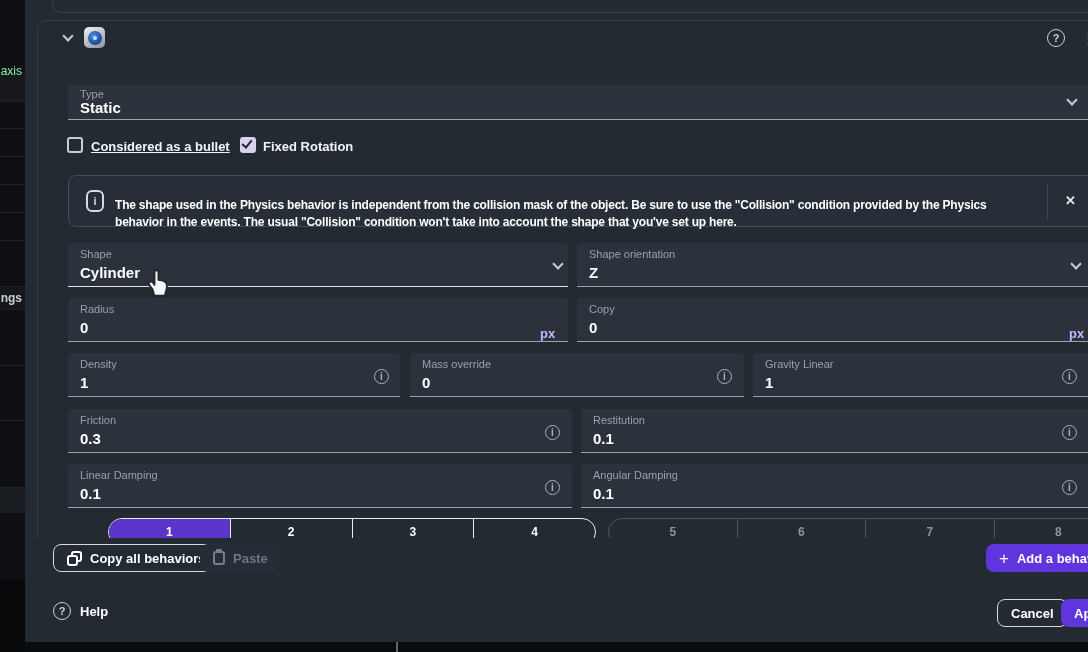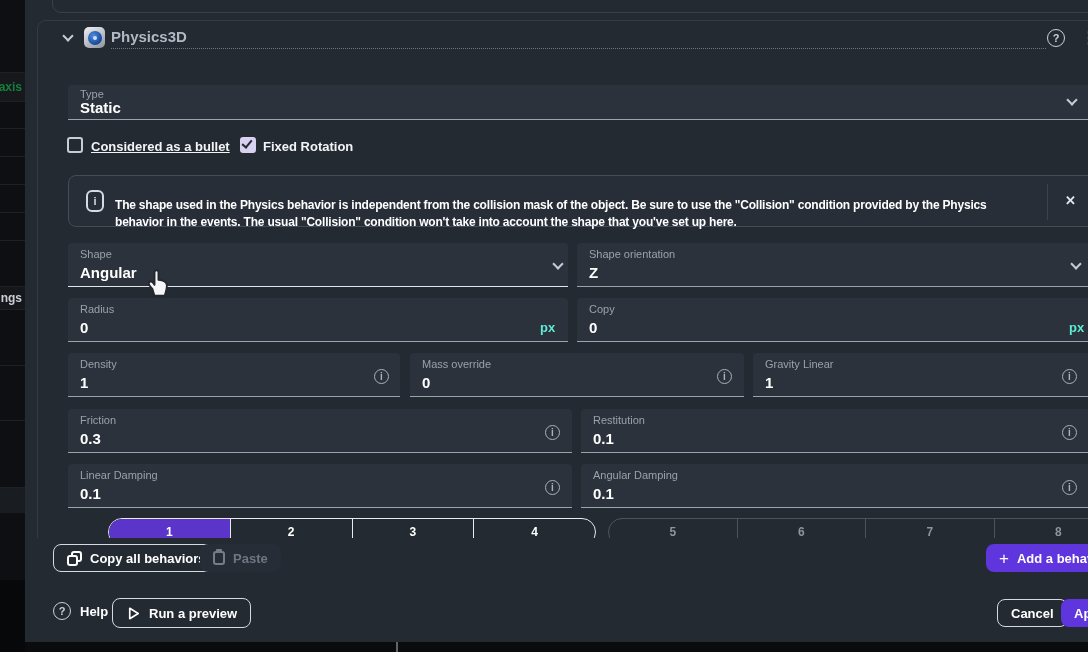--- a/index.html
+++ b/index.html
@@ -14,21 +14,21 @@
 
   
   .dialog { position:absolute; left:25px; top:0; width:1080px; height:642px; background:#232a32; border-bottom-left-radius:10px; }
   .content { position:absolute; left:0; top:0; width:100%; height:538px; overflow:hidden; }
   .card-outline { position:absolute; border:1px solid #39404a; border-radius:9px; background:transparent; }
 
   
   .field { position:absolute; background:#2b323b; border-radius:4px 4px 0 0; border-bottom:1px solid #9aa2ac; }
   .flabel { position:absolute; top:5px; left:12px; font-size:11px; color:#9aa1ab; }
   .fvalue { position:absolute; bottom:5px; left:12px; font-size:15px; font-weight:700; color:#ffffff; }
-  .funit  { position:absolute; top:22px; font-size:13px; font-weight:700; color:#5eead4; }
+  .funit  { position:absolute; top:28px; font-size:13px; font-weight:700; color:#c4b5fd; }
   .chev { position:absolute; width:8px; height:8px; border-right:2px solid #c6ccd4; border-bottom:2px solid #c6ccd4; transform:rotate(45deg); }
   .icirc { position:absolute; width:15px; height:15px; border:1.5px solid #aab1bb; border-radius:50%; color:#aab1bb;
            font-size:10px; font-weight:700; display:flex; align-items:center; justify-content:center; }
 
   
   .title { position:absolute; font-size:15px; font-weight:600; color:#b3b9c2; border-bottom:1px dotted #6e7580; padding-bottom:3px; }
   .qcircle { position:absolute; width:18px; height:18px; border:1.5px solid #ccd1d8; border-radius:50%; color:#ccd1d8;
              font-size:11px; font-weight:700; display:flex; align-items:center; justify-content:center; }
   .kebab { position:absolute; color:#ccd1d8; font-size:16px; font-weight:700; }
 
@@ -76,21 +76,21 @@
 
   .vline { position:absolute; background:#60656c; }
 </style>
 </head>
 <body>
 
 <div class="stage">
 
   <div class="left-strip">
     <div class="lrow" style="top:72px; height:29px; background:#16181c;"></div>
-    <div class="lfrag" style="top:80px; color:#15803d;font-weight:bold;">axis</div>
+    <div class="lfrag" style="top:64px; color:#86efac;">axis</div>
     <div class="lrow" style="top:101px; height:27px;"></div>
     <div class="lrow" style="top:128px; height:28px;"></div>
     <div class="lrow" style="top:156px; height:28px;"></div>
     <div class="lrow" style="top:184px; height:28px;"></div>
     <div class="lrow" style="top:212px; height:28px;"></div>
     <div class="lrow" style="top:240px; height:28px;"></div>
     <div class="lrow" style="top:286px; height:23px; background:#15171b;"></div>
     <div class="lfrag" style="top:291px; color:#c9ced5; font-weight:700;">ings</div>
     <div class="lrow" style="top:309px; height:28px;"></div>
     <div class="lrow" style="top:365px; height:28px;"></div>
@@ -108,21 +108,20 @@
       <div class="card-outline" style="left:27px; top:-30px; width:1100px; height:43px;"></div>
 
       <div class="card-outline" style="left:12px; top:20px; width:1100px; height:600px; border-color:#343b45;"></div>
 
       <div class="chev" style="left:39px; top:32px;"></div>
       <div class="abs" style="left:59px; top:27px; width:21px; height:21px; border-radius:5px; background:linear-gradient(150deg,#f0f1f4,#8d929c); display:flex; align-items:center; justify-content:center;">
         <div style="width:14px; height:14px; border-radius:50%; background:radial-gradient(circle at 38% 35%, #4f8de0, #1c4ba0 65%, #0e2f6e); display:flex; align-items:center; justify-content:center;">
           <div style="width:4px; height:4px; border-radius:50%; background:#cfe0f7;"></div>
         </div>
       </div>
-      <div class="title" style="left:86px; top:28px; width:935px;">Physics3D</div>
       <div class="qcircle" style="left:1022px; top:29px;">?</div>
       <div class="kebab" style="left:1056px; top:28px;">⋮</div>
 
       <div class="field" style="left:43px; top:85px; width:1030px; height:35px;">
         <div class="flabel" style="top:3px;">Type</div>
         <div class="fvalue" style="bottom:3px;">Static</div>
         <div class="chev" style="left:1000px; top:11px;"></div>
       </div>
 
       <div class="cb unchecked" style="left:42px; top:137px;"></div>
@@ -134,21 +133,21 @@
 
       <div class="alert" style="left:43px; top:175px; width:1030px; height:52px;">
         <div class="sqinfo" style="left:17px; top:14px;">i</div>
         <div class="alert-text" style="left:46px; top:21px; width:910px;">The shape used in the Physics behavior is independent from the collision mask of the object. Be sure to use the "Collision" condition provided by the Physics behavior in the events. The usual "Collision" condition won't take into account the shape that you've set up here.</div>
         <div class="alert-div" style="left:978px; top:8px; height:36px;"></div>
         <div class="xclose" style="left:996px; top:17px;">✕</div>
       </div>
 
       <div class="field" style="left:43px; top:243px; width:500px; height:44px; border-bottom-color:#e2e6eb;">
         <div class="flabel">Shape</div>
-        <div class="fvalue">Angular</div>
+        <div class="fvalue">Cylinder</div>
         <div class="chev" style="left:486px; top:17px;"></div>
       </div>
       <div class="field" style="left:552px; top:243px; width:521px; height:44px;">
         <div class="flabel">Shape orientation</div>
         <div class="fvalue">Z</div>
         <div class="chev" style="left:495px; top:17px;"></div>
       </div>
 
       <div class="field" style="left:43px; top:298px; width:500px; height:44px;">
         <div class="flabel">Radius</div>
@@ -232,26 +231,20 @@
       </div>
       <div class="btn primary" style="left:961px; top:6px;">
         <span class="plus">+</span>
         <span>Add a behavior</span>
       </div>
 
       <div class="helpw" style="left:28px; top:64px;">
         <span class="qcircle" style="position:relative; left:0; top:0;">?</span>
         <span>Help</span>
       </div>
-      <div class="btn outline" style="left:87px; top:60px; height:30px;">
-        <svg width="15" height="15" viewBox="0 0 16 16">
-          <path d="M4 2.5 L13 8 L4 13.5 Z" fill="none" stroke="#ffffff" stroke-width="1.8" stroke-linejoin="round"></path>
-        </svg>
-        <span>Run a preview</span>
-      </div>
       <div class="btn outline" style="left:972px; top:61px;">
         <span>Cancel</span>
       </div>
       <div class="btn primary" style="left:1036px; top:61px;">
         <span>Apply</span>
       </div>
     </div>
   </div>
 
 </div>

